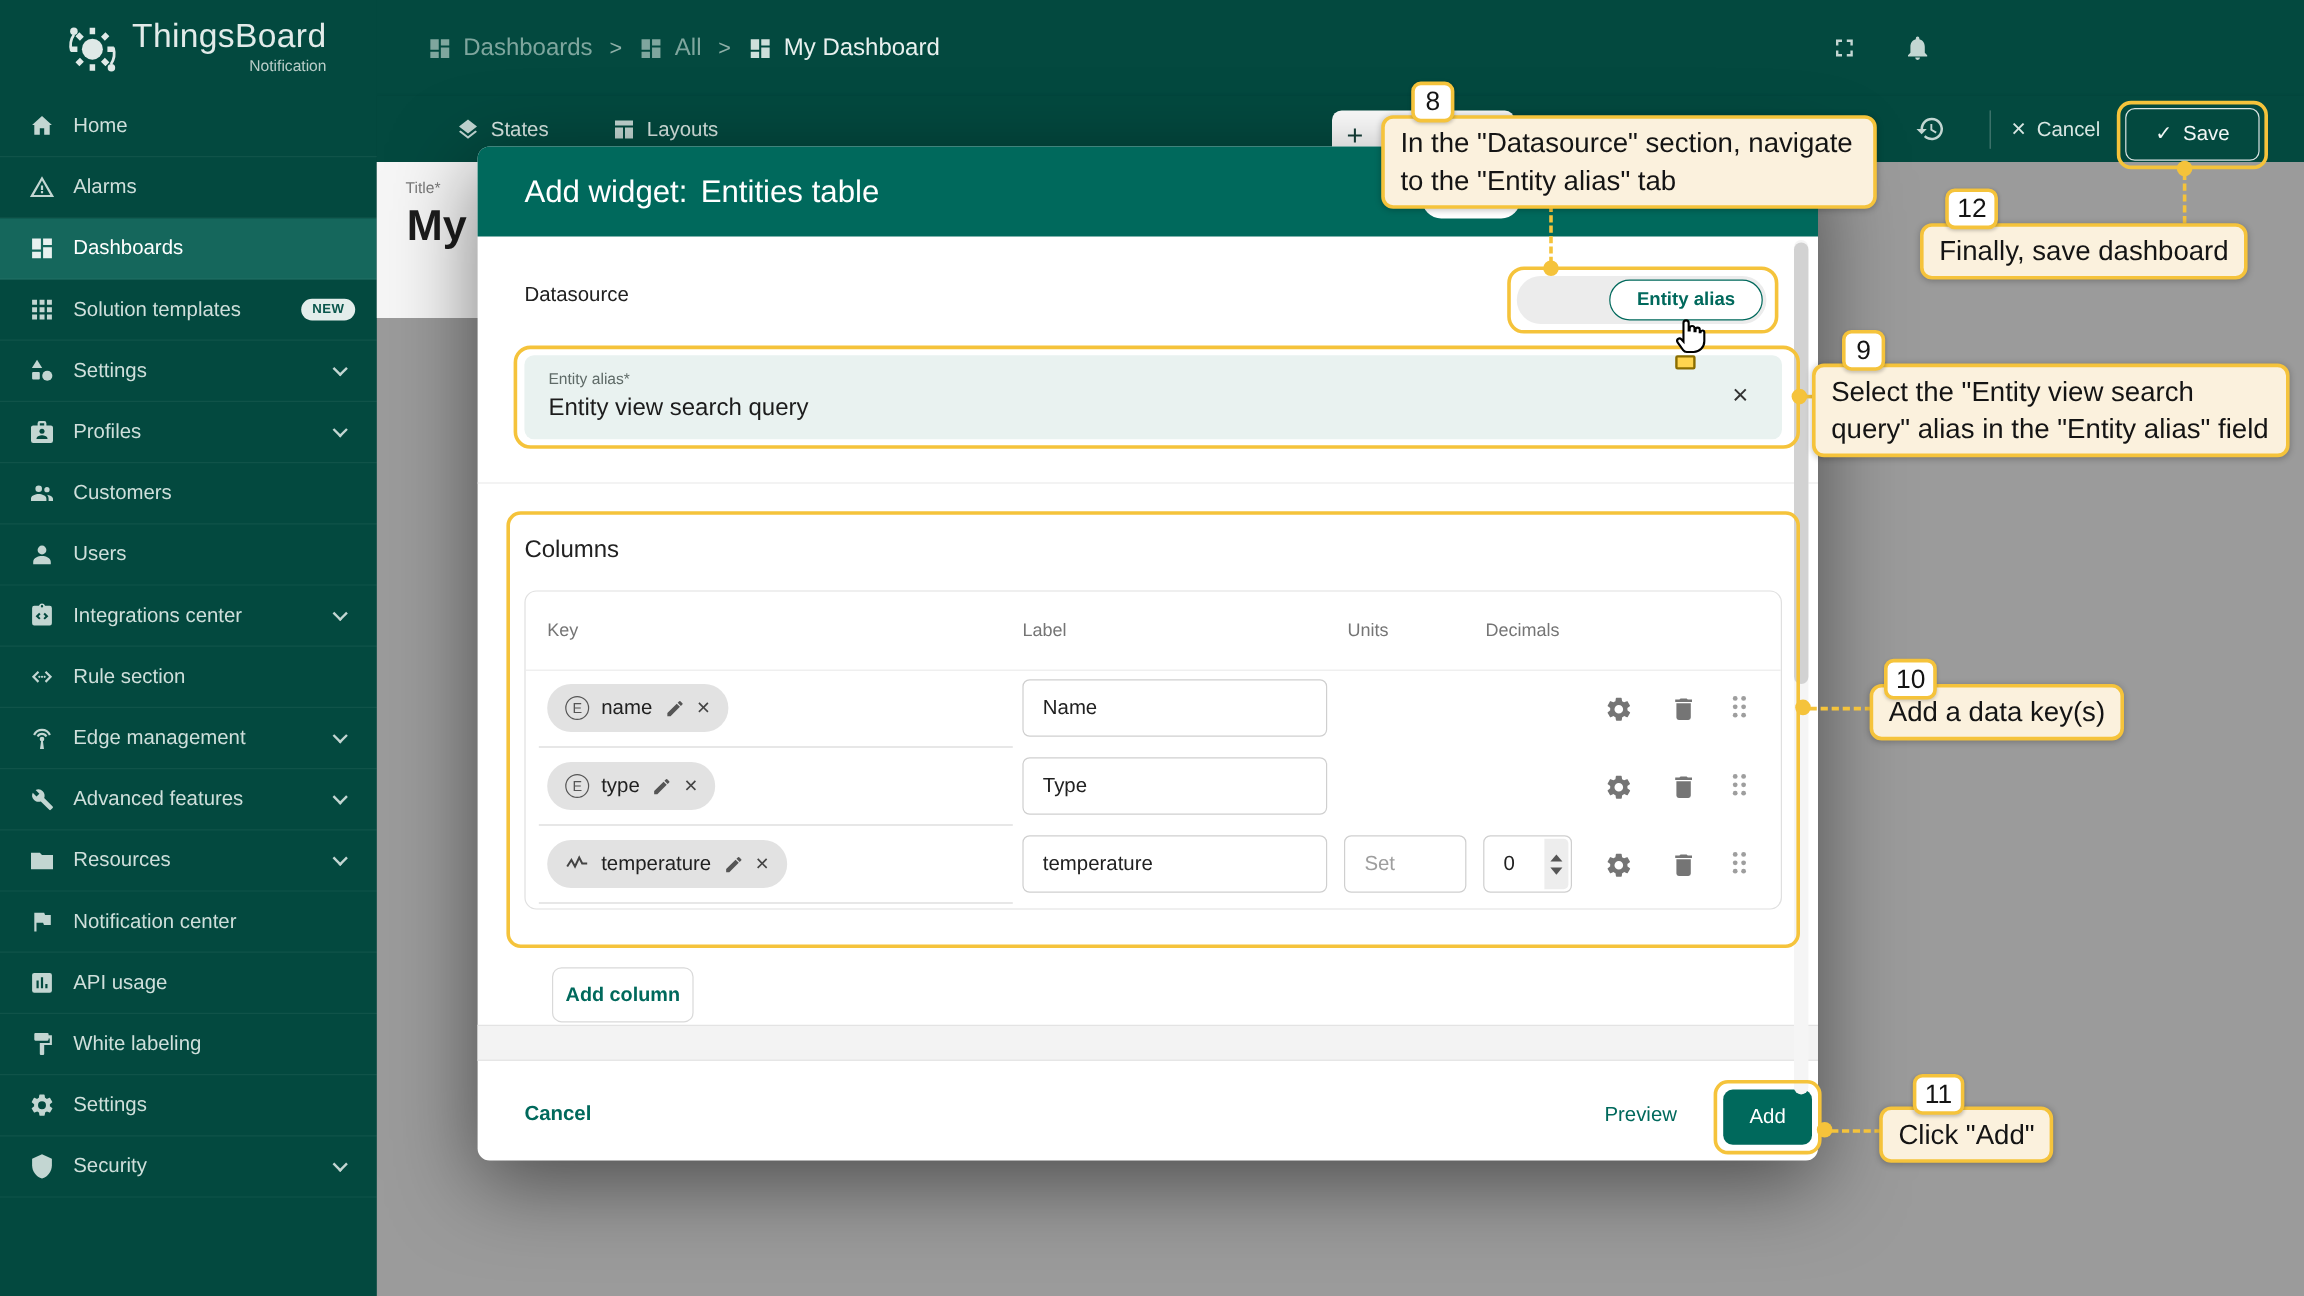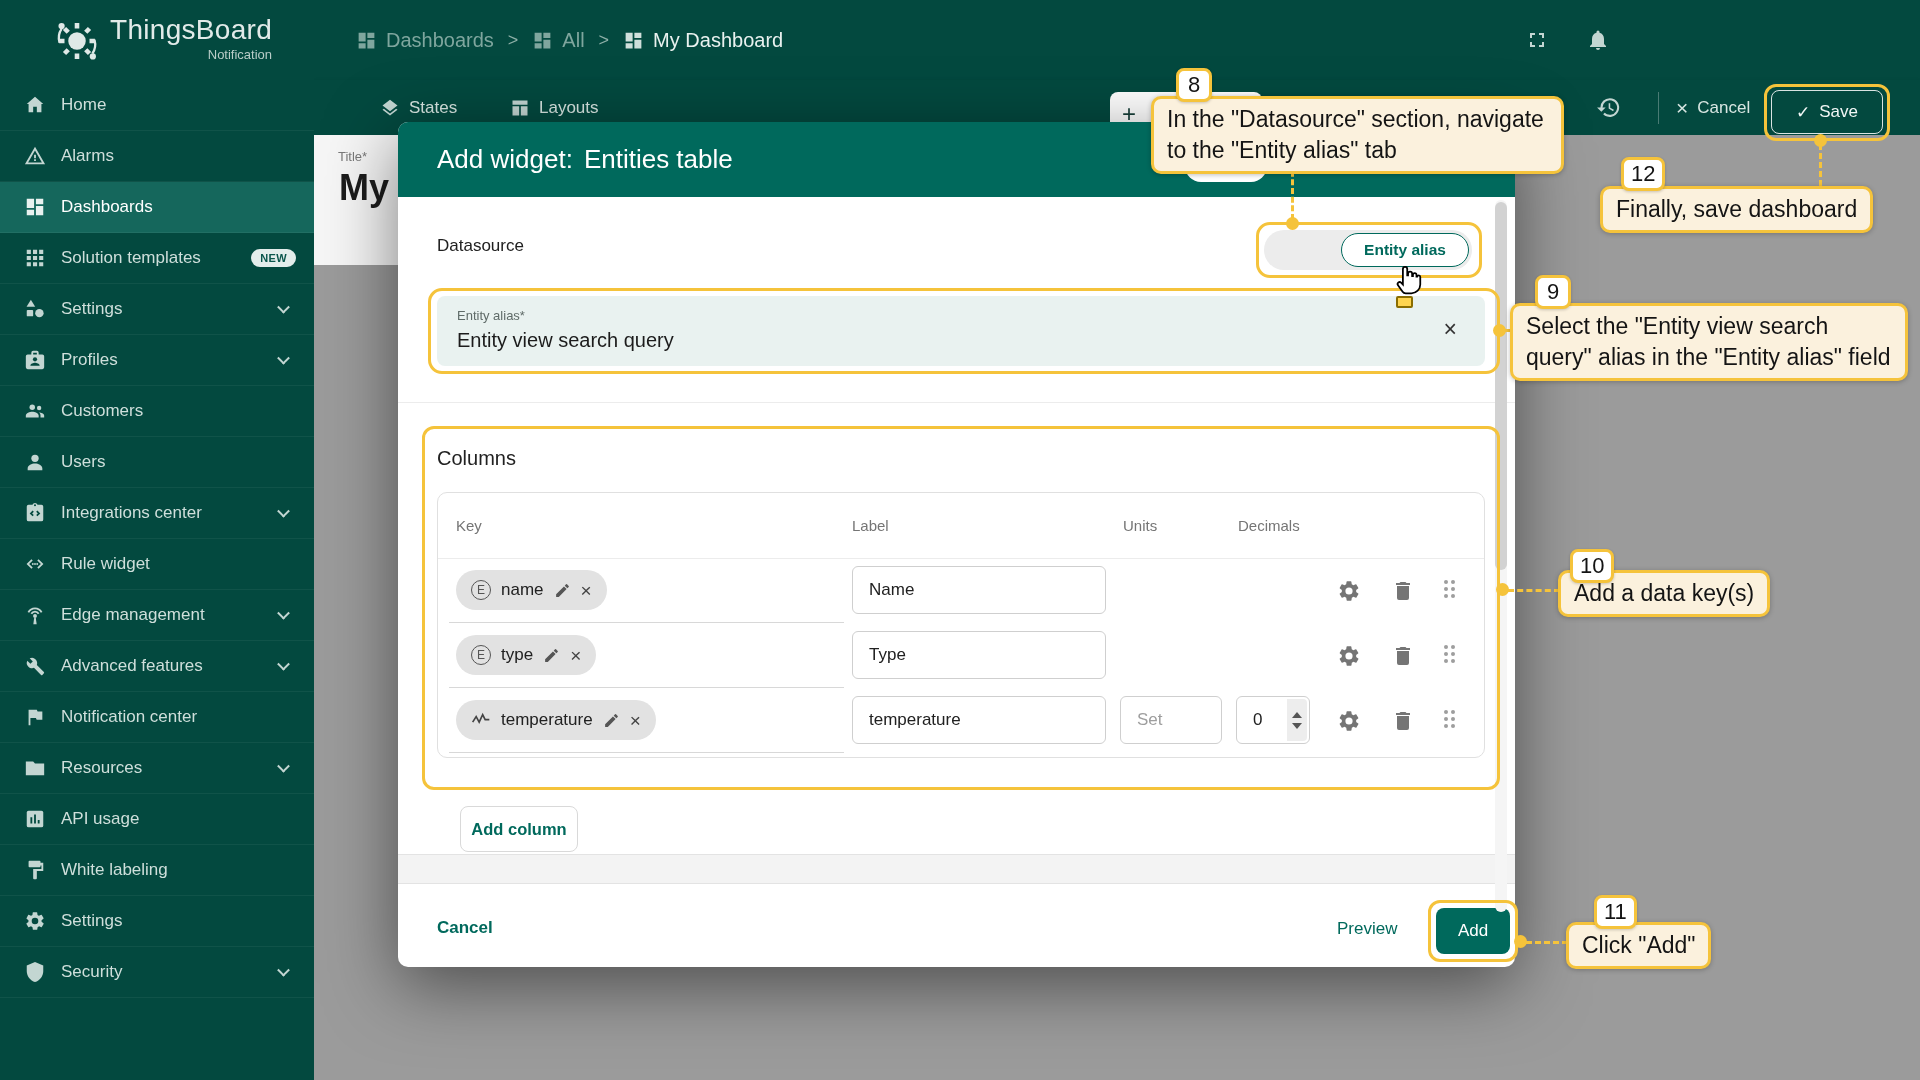--- a/index.html
+++ b/index.html
@@ -205,21 +205,21 @@
       </div>
       <div class="mi">
         <span class="ic">
             <svg viewBox="0 0 24 24" fill="currentColor">
               <path d="M8.1 6.7 2.8 12l5.3 5.3 1.4-1.4L5.6 12l3.9-3.9zm7.8 0-1.4 1.4 3.9 3.9-3.9 3.9 1.4 1.4 5.3-5.3z"></path>
               <circle cx="9.6" cy="12" r="1"></circle>
               <circle cx="12" cy="12" r="1"></circle>
               <circle cx="14.4" cy="12" r="1"></circle>
             </svg>
           </span>
-        <span class="lbl">Rule widget</span>
+        <span class="lbl">Rule section</span>
       </div>
       <div class="mi">
         <span class="ic">
             <svg viewBox="0 0 24 24">
               <g fill="none" stroke="currentColor" stroke-width="2">
                 <path d="M4.8 9.2a8 8 0 0 1 14.4 0"></path>
                 <path d="M8 10.6a4.6 4.6 0 0 1 8 0"></path>
               </g>
               <circle cx="12" cy="13" r="2.1" fill="currentColor"></circle>
               <path d="M11.2 14.5h1.6l1 7.5h-3.6z" fill="currentColor"></path>
@@ -233,33 +233,33 @@
             <svg viewBox="0 0 24 24" fill="currentColor">
               <path d="M21.7 18.6 14 10.9c.8-2 .4-4.4-1.3-6.1A5.6 5.6 0 0 0 6.2 3.6L9.6 7 7 9.6 3.6 6.2a5.6 5.6 0 0 0 1.2 6.5c1.7 1.7 4.1 2.1 6.1 1.3l7.7 7.7c.4.4 1 .4 1.4 0l1.7-1.7c.4-.4.4-1 0-1.4z"></path>
             </svg>
           </span>
         <span class="lbl">Advanced features</span>
         <span class="chev"></span>
       </div>
       <div class="mi">
         <span class="ic">
             <svg viewBox="0 0 24 24" fill="currentColor">
+              <path d="M2 5h8l2 2h10v13H2z"></path>
+            </svg>
+          </span>
+        <span class="lbl">Resources</span>
+        <span class="chev"></span>
+      </div>
+      <div class="mi">
+        <span class="ic">
+            <svg viewBox="0 0 24 24" fill="currentColor">
               <path d="M5 21V4h9l.8 2H20v9h-6.2l-.8-2H7v8z"></path>
             </svg>
           </span>
         <span class="lbl">Notification center</span>
-      </div>
-      <div class="mi">
-        <span class="ic">
-            <svg viewBox="0 0 24 24" fill="currentColor">
-              <path d="M2 5h8l2 2h10v13H2z"></path>
-            </svg>
-          </span>
-        <span class="lbl">Resources</span>
-        <span class="chev"></span>
       </div>
       <div class="mi">
         <span class="ic">
             <svg viewBox="0 0 24 24">
               <path fill="currentColor" d="M19 3H5a2 2 0 0 0-2 2v14a2 2 0 0 0 2 2h14a2 2 0 0 0 2-2V5a2 2 0 0 0-2-2z"></path>
               <path fill="#03493f" d="M9 17H7v-7h2zm4 0h-2V7h2zm4 0h-2v-4h2z"></path>
             </svg>
           </span>
         <span class="lbl">API usage</span>
       </div>

